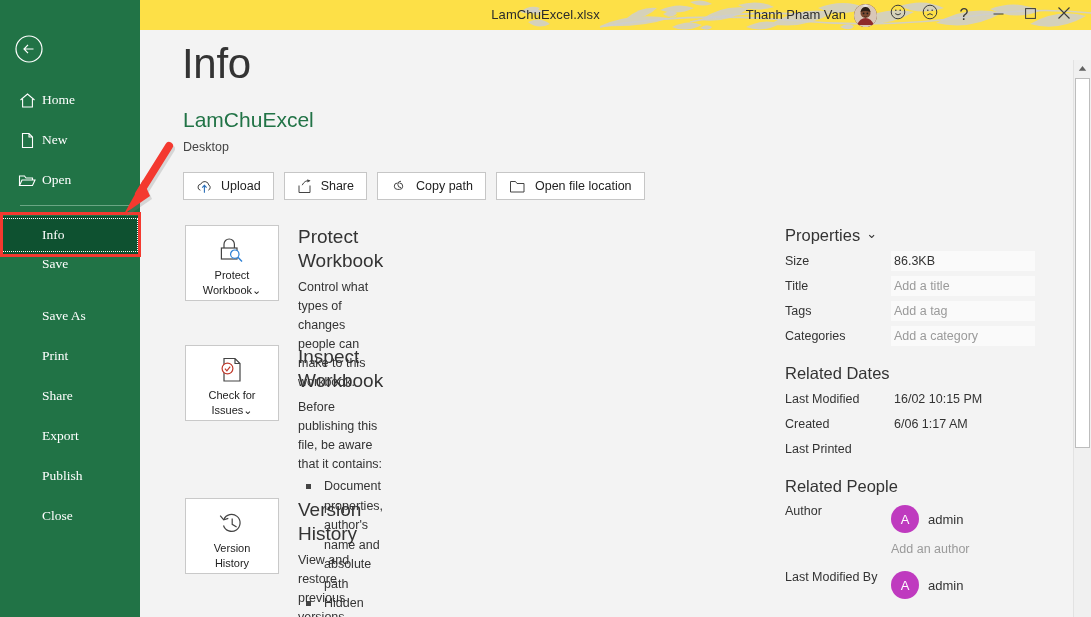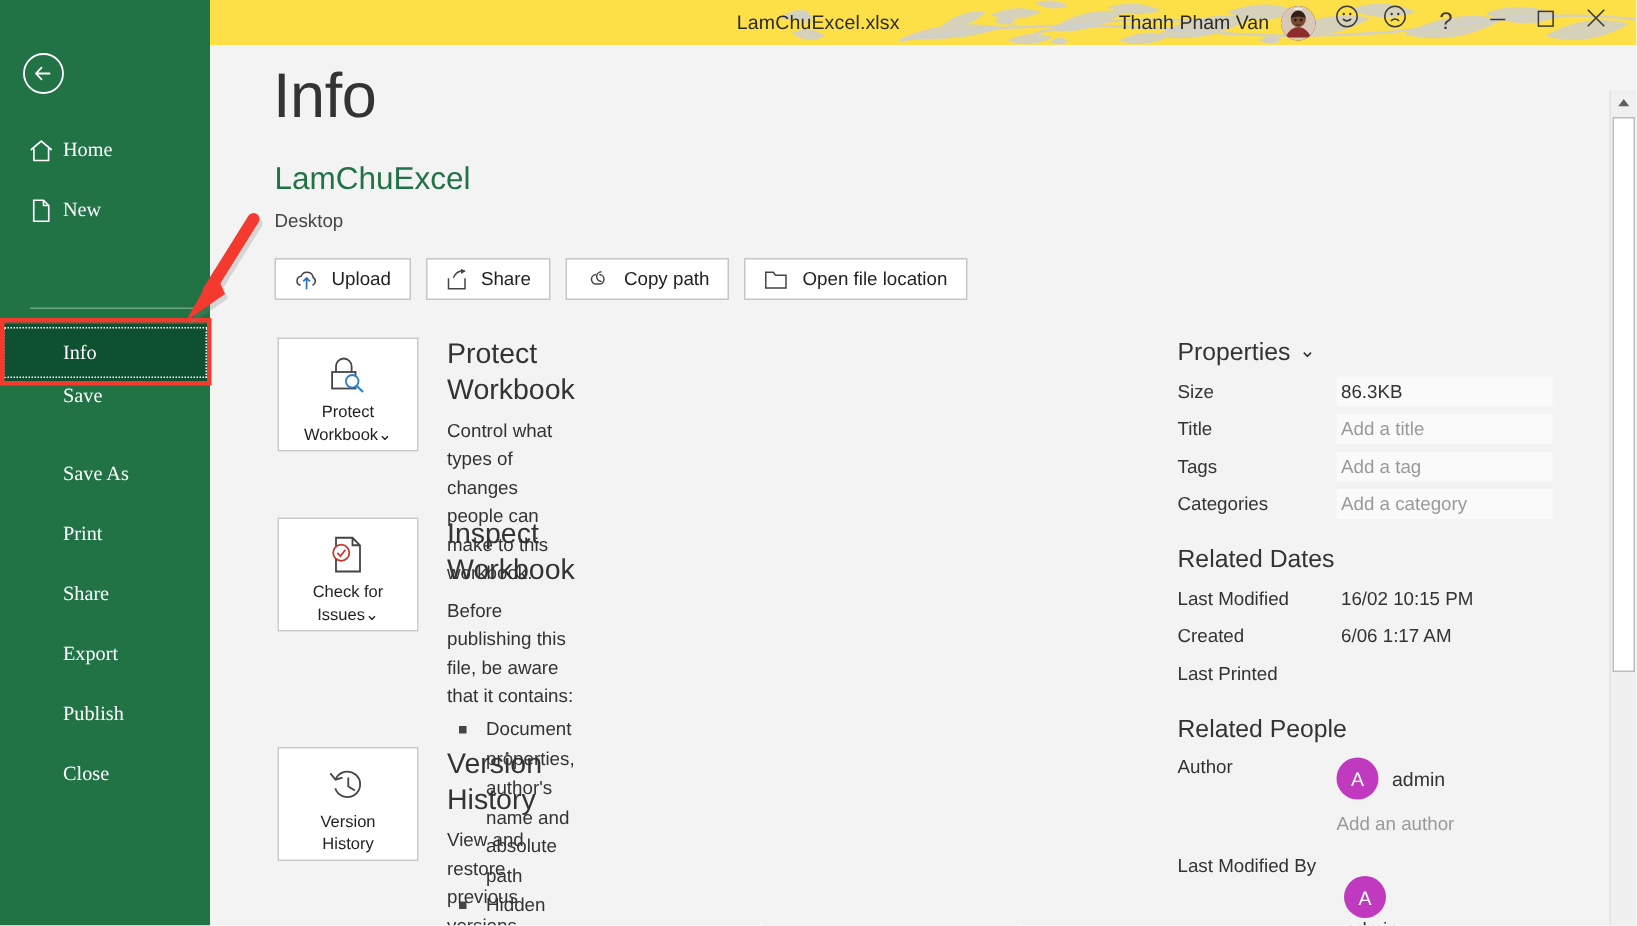--- a/index.html
+++ b/index.html
@@ -496,20 +496,29 @@
 
   <div class="nav-item" id="nav-new">
     <span class="nav-ico">
       <svg width="17" height="17" viewBox="0 0 17 17" xmlns="http://www.w3.org/2000/svg">
         <path d="M3.5 1.5 H10 L13.5 5 V15.5 H3.5 Z M10 1.5 V5 H13.5" fill="none" stroke="#ffffff" stroke-width="1.1"></path>
       </svg>
     </span>
     <span class="nav-lbl">New</span>
   </div>
 
+  <div class="nav-item" id="nav-open">
+    <span class="nav-ico">
+      <svg width="18" height="17" viewBox="0 0 18 17" xmlns="http://www.w3.org/2000/svg">
+        <path d="M1.5 13.5 V4 H6.5 L8 6 H14.5 V8" fill="none" stroke="#ffffff" stroke-width="1.1"></path>
+        <path d="M1.5 13.5 L4 8 H17 L14.5 13.5 Z" fill="none" stroke="#ffffff" stroke-width="1.1"></path>
+      </svg>
+    </span>
+    <span class="nav-lbl">Open</span>
+  </div>
 
   <div class="nav-item" id="nav-info">
     <span class="nav-lbl">Info</span>
   </div>
   <div class="nav-item" id="nav-save">
     <span class="nav-lbl">Save</span>
   </div>
   <div class="nav-item" id="nav-saveas">
     <span class="nav-lbl">Save As</span>
   </div>
@@ -686,21 +695,21 @@
 
     <div class="p-head sub">Related People</div>
 
     <div class="person-row">
       <span class="person-key">Author</span>
       <span class="avatar-circle">A</span>
       <span class="person-name">admin</span>
     </div>
     <div class="add-author">Add an author</div>
 
-    <div class="person-row" style="margin-top:12px;flex-direction:column;">
+    <div class="person-row" style="margin-top:12px;">
       <span class="person-key">Last Modified By</span>
       <span class="avatar-circle">A</span>
       <span class="person-name">admin</span>
     </div>
   </div>
 
   <div id="scrollbar">
     <div id="sb-track"></div>
     <div class="sb-arrow" id="sb-up">
       <svg width="9" height="7" viewBox="0 0 9 7" xmlns="http://www.w3.org/2000/svg">

